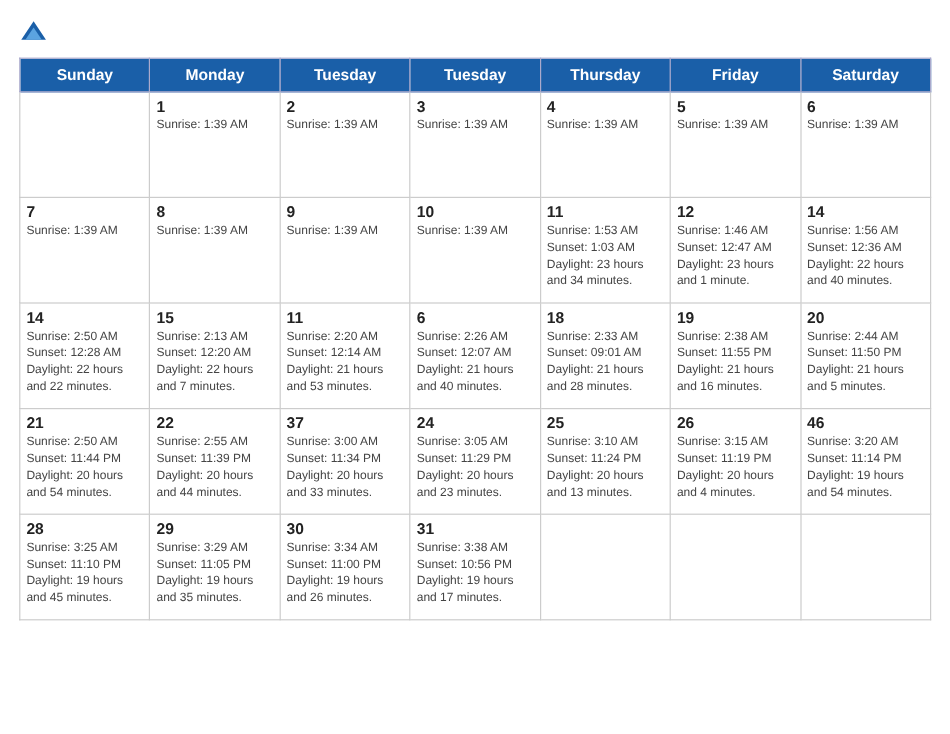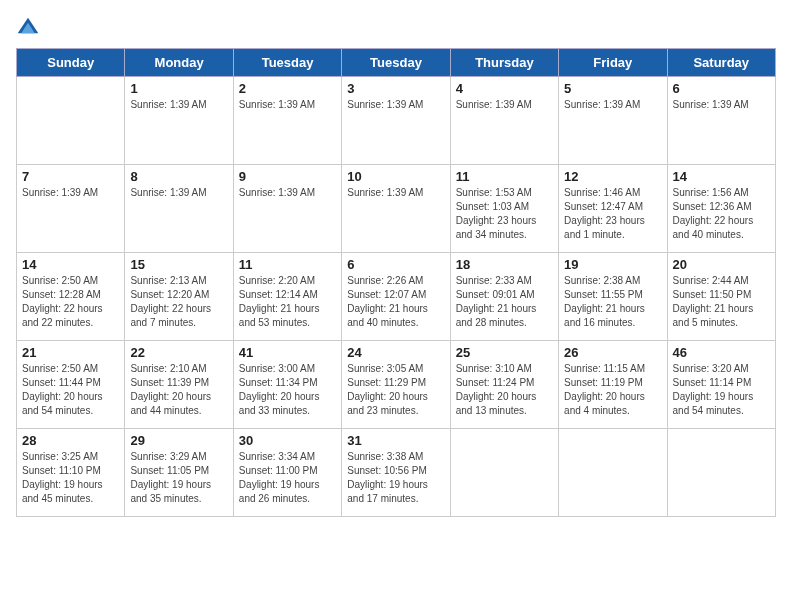--- a/index.html
+++ b/index.html
@@ -227,45 +227,45 @@
       </tr>
       <tr>
         <td>
           <span class="day-number">21</span>
           <div class="day-info">Sunrise: 2:50 AM
 Sunset: 11:44 PM
 Daylight: 20 hours and 54 minutes.</div>
         </td>
         <td>
           <span class="day-number">22</span>
-          <div class="day-info">Sunrise: 2:10 AM
+          <div class="day-info">Sunrise: 2:55 AM
 Sunset: 11:39 PM
 Daylight: 20 hours and 44 minutes.</div>
         </td>
         <td>
-          <span class="day-number">41</span>
+          <span class="day-number">37</span>
           <div class="day-info">Sunrise: 3:00 AM
 Sunset: 11:34 PM
 Daylight: 20 hours and 33 minutes.</div>
         </td>
         <td>
           <span class="day-number">24</span>
           <div class="day-info">Sunrise: 3:05 AM
 Sunset: 11:29 PM
 Daylight: 20 hours and 23 minutes.</div>
         </td>
         <td>
           <span class="day-number">25</span>
           <div class="day-info">Sunrise: 3:10 AM
 Sunset: 11:24 PM
 Daylight: 20 hours and 13 minutes.</div>
         </td>
         <td>
           <span class="day-number">26</span>
-          <div class="day-info">Sunrise: 11:15 AM
+          <div class="day-info">Sunrise: 3:15 AM
 Sunset: 11:19 PM
 Daylight: 20 hours and 4 minutes.</div>
         </td>
         <td>
           <span class="day-number">46</span>
           <div class="day-info">Sunrise: 3:20 AM
 Sunset: 11:14 PM
 Daylight: 19 hours and 54 minutes.</div>
         </td>
       </tr>

